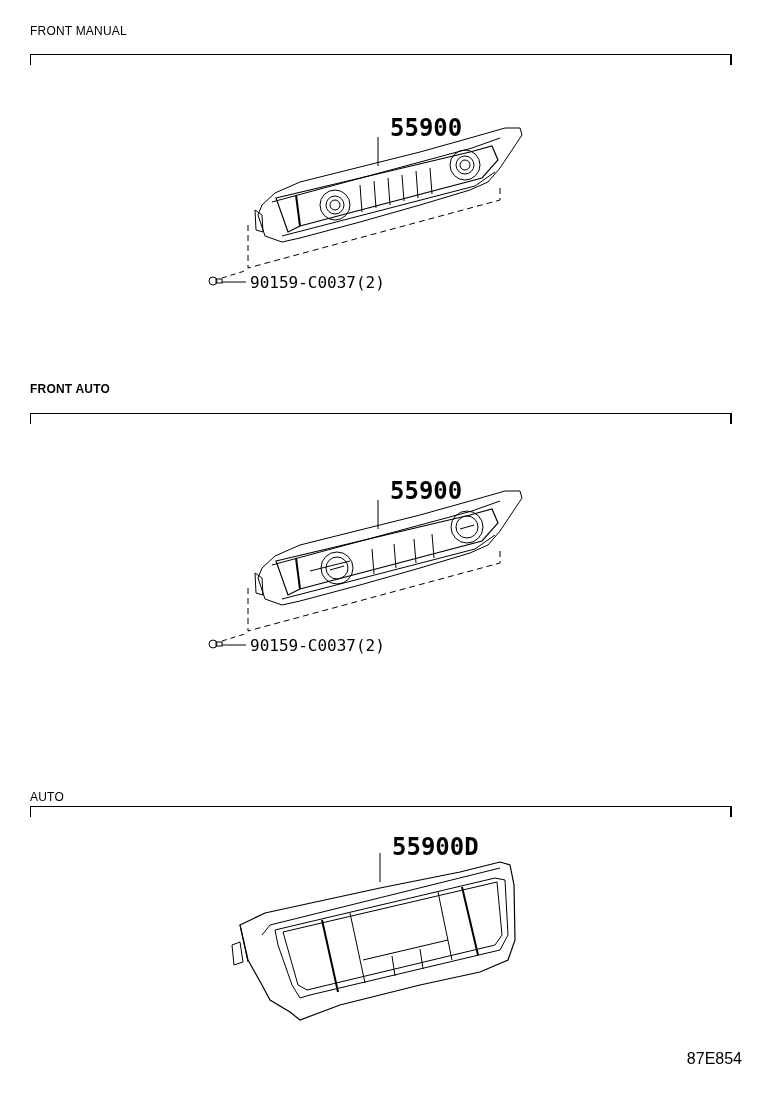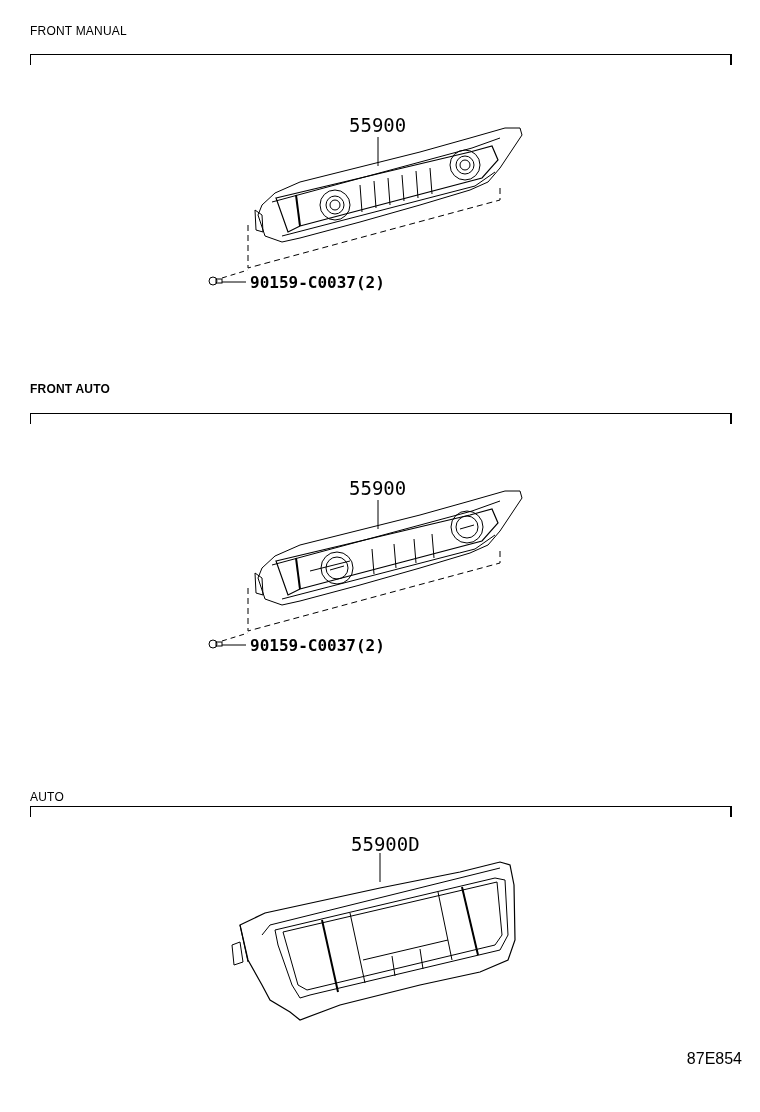--- a/index.html
+++ b/index.html
@@ -1,23 +1,23 @@
 <!DOCTYPE html>
 <html><head>
 <meta charset="utf-8">
 <style>
   html, body { margin:0; padding:0; background:#ffffff; }
   body { width:760px; height:1112px; position:relative; overflow:hidden;
          font-family:"Liberation Sans", sans-serif; color:#000; }
   .section-title { position:absolute; left:30px; font-size:12px; letter-spacing:0.2px; }
   .bracket { position:absolute; left:30px; width:699px; height:10px;
              border-top:1px solid #000; border-left:1px solid #000; border-right:2px solid #000; }
-  .part-label { position:absolute; font-family:"DejaVu Sans Mono", monospace; font-weight:normal;
-                font-size:19px; letter-spacing:0px; }
-  .screw-label { position:absolute; font-family:"DejaVu Sans Mono", monospace; font-weight:bold;
+  .part-label { position:absolute; font-family:"DejaVu Sans Mono", monospace; font-weight:bold;
+                font-size:24px; letter-spacing:0px;margin-left:41px; }
+  .screw-label { position:absolute; font-family:"DejaVu Sans Mono", monospace; font-weight:normal;
                  font-size:16px; }
   .ref-code { position:absolute; right:18px; bottom:44px; font-size:16px; }
   svg.drawing { position:absolute; left:0; top:0; }
 </style>
 </head>
 <body>
 
 <div class="section-title" style="top:24px;">FRONT MANUAL</div>
 <div class="bracket" style="top:54px;"></div>
 

